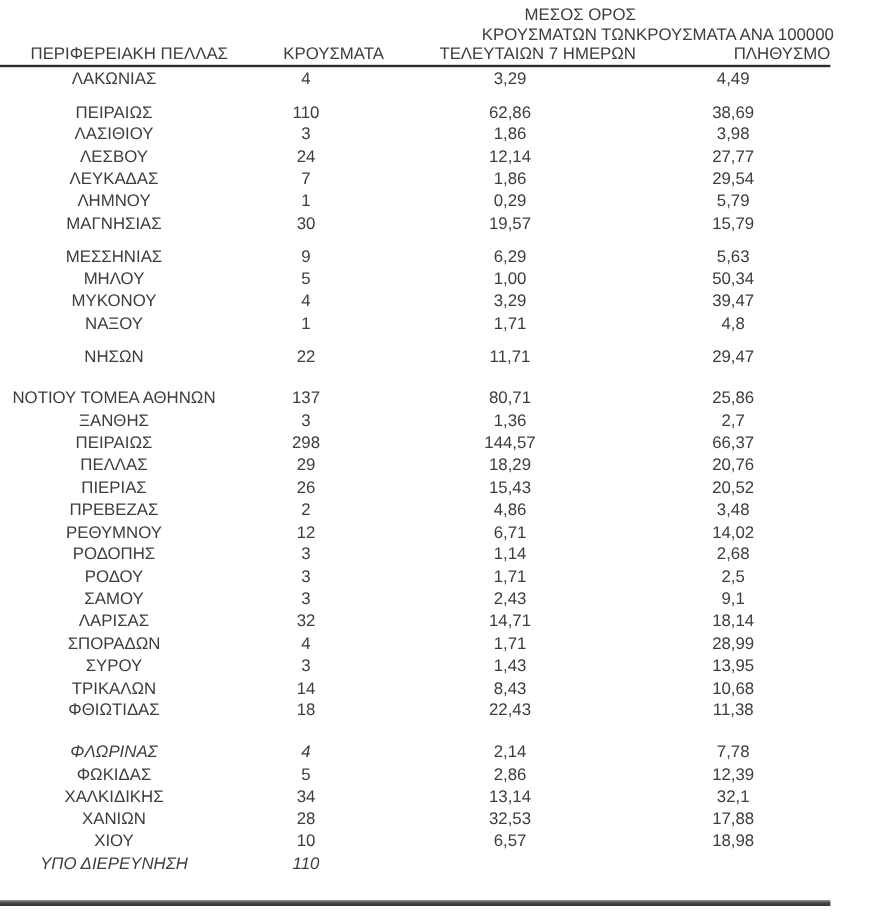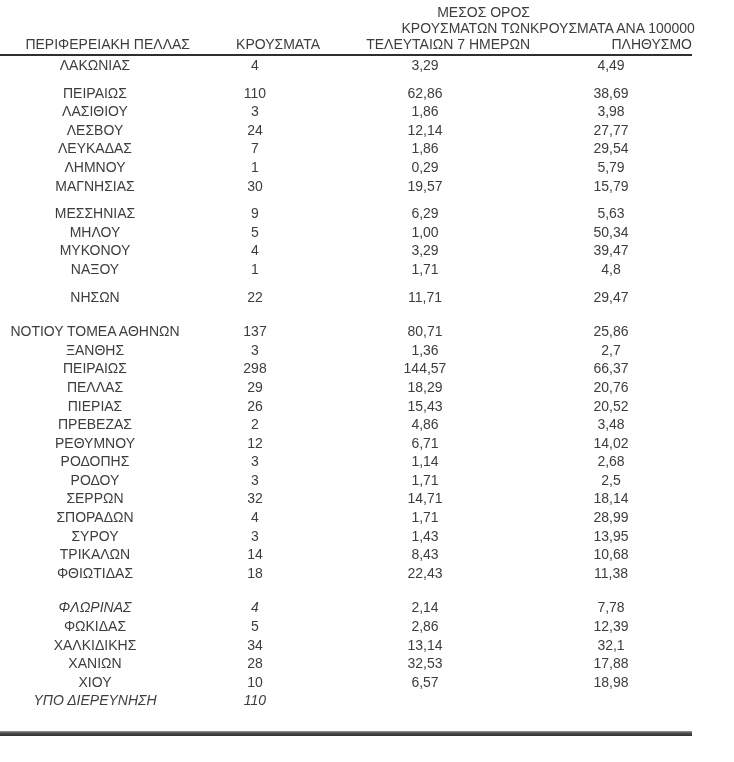--- a/index.html
+++ b/index.html
@@ -212,21 +212,27 @@
           <td>1,14</td>
           <td>2,68</td>
         </tr>
         <tr>
           <td>ΡΟΔΟΥ</td>
           <td>3</td>
           <td>1,71</td>
           <td>2,5</td>
         </tr>
         <tr>
-          <td>ΣΕΡΡΩΝ</td>
+          <td>ΣΑΜΟΥ</td>
+          <td>3</td>
+          <td>2,43</td>
+          <td>9,1</td>
+        </tr>
+        <tr>
+          <td>ΛΑΡΙΣΑΣ</td>
           <td>32</td>
           <td>14,71</td>
           <td>18,14</td>
         </tr>
         <tr>
           <td>ΣΠΟΡΑΔΩΝ</td>
           <td>4</td>
           <td>1,71</td>
           <td>28,99</td>
         </tr>

